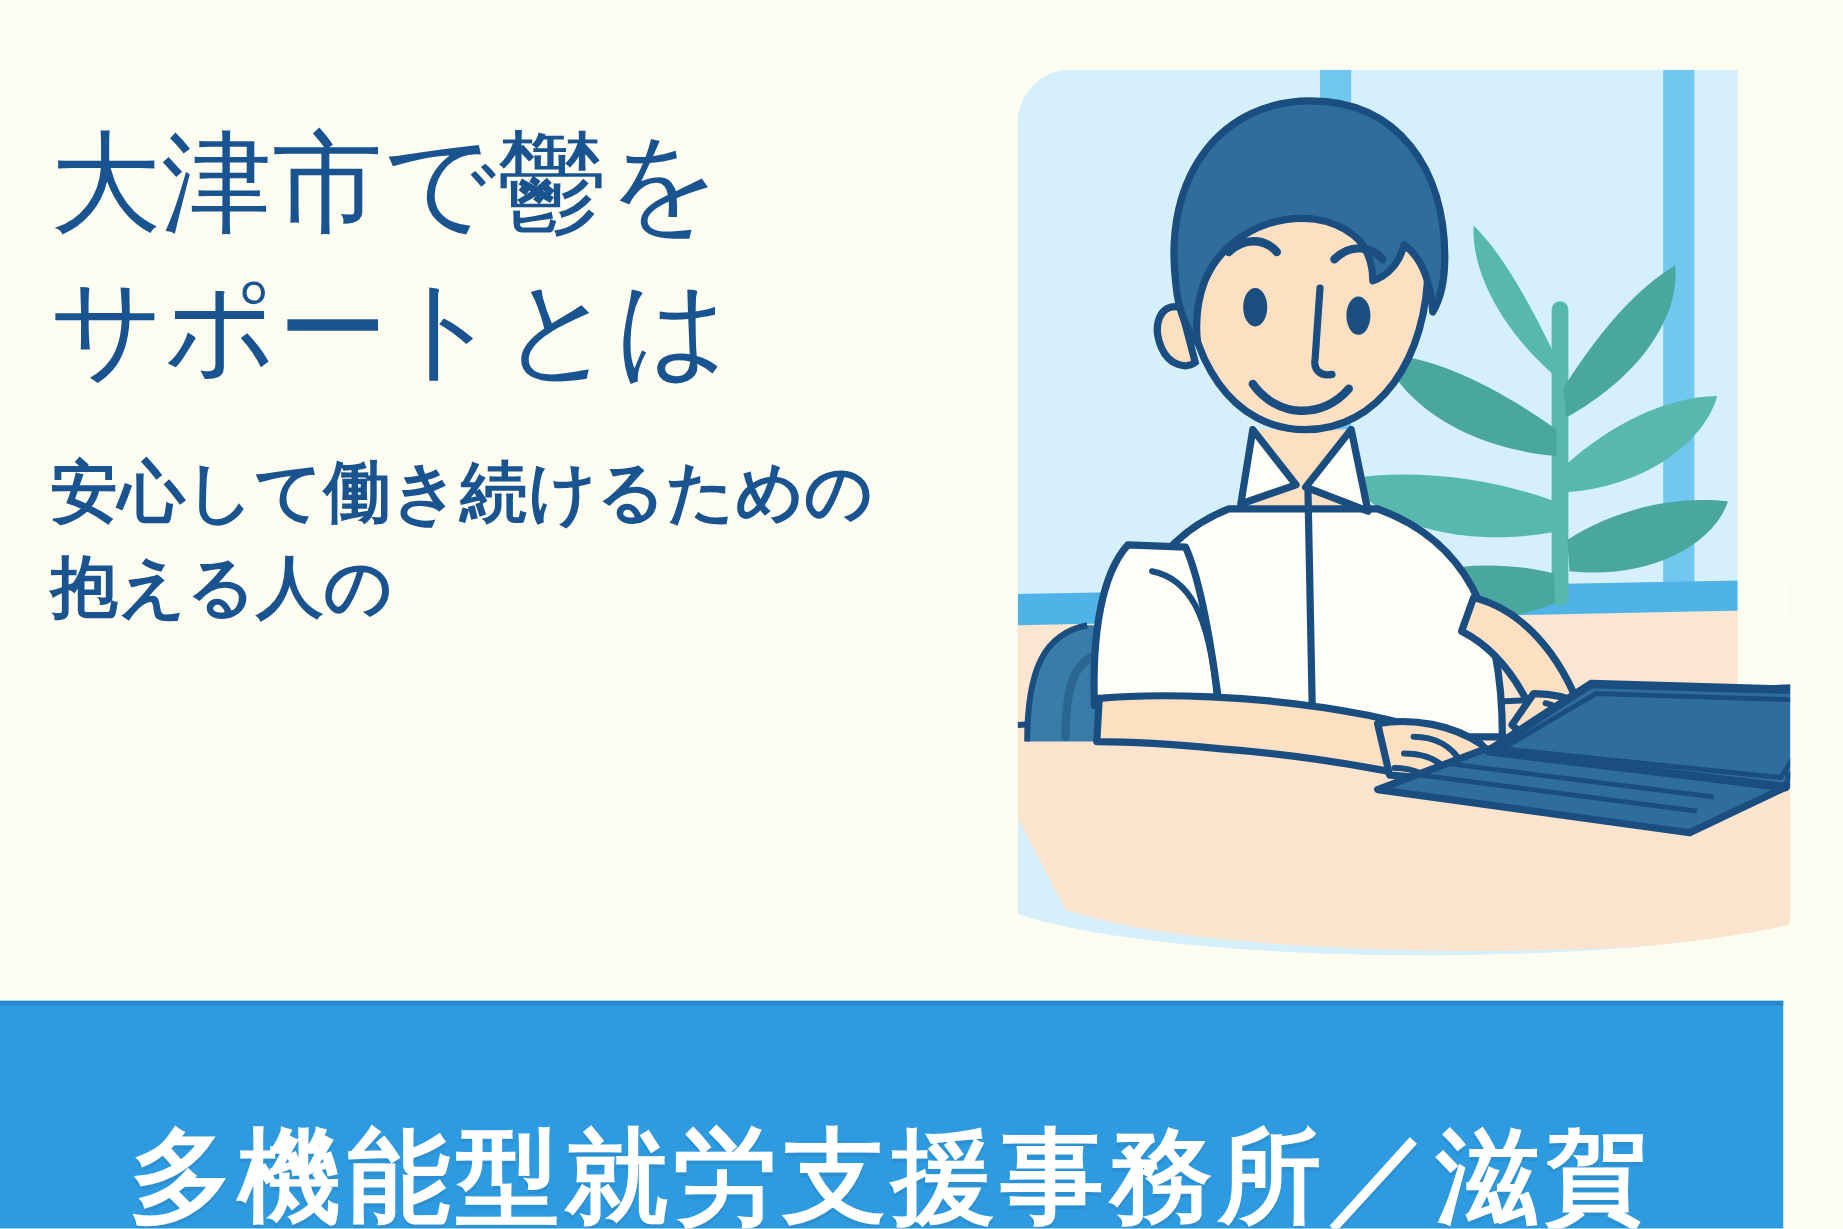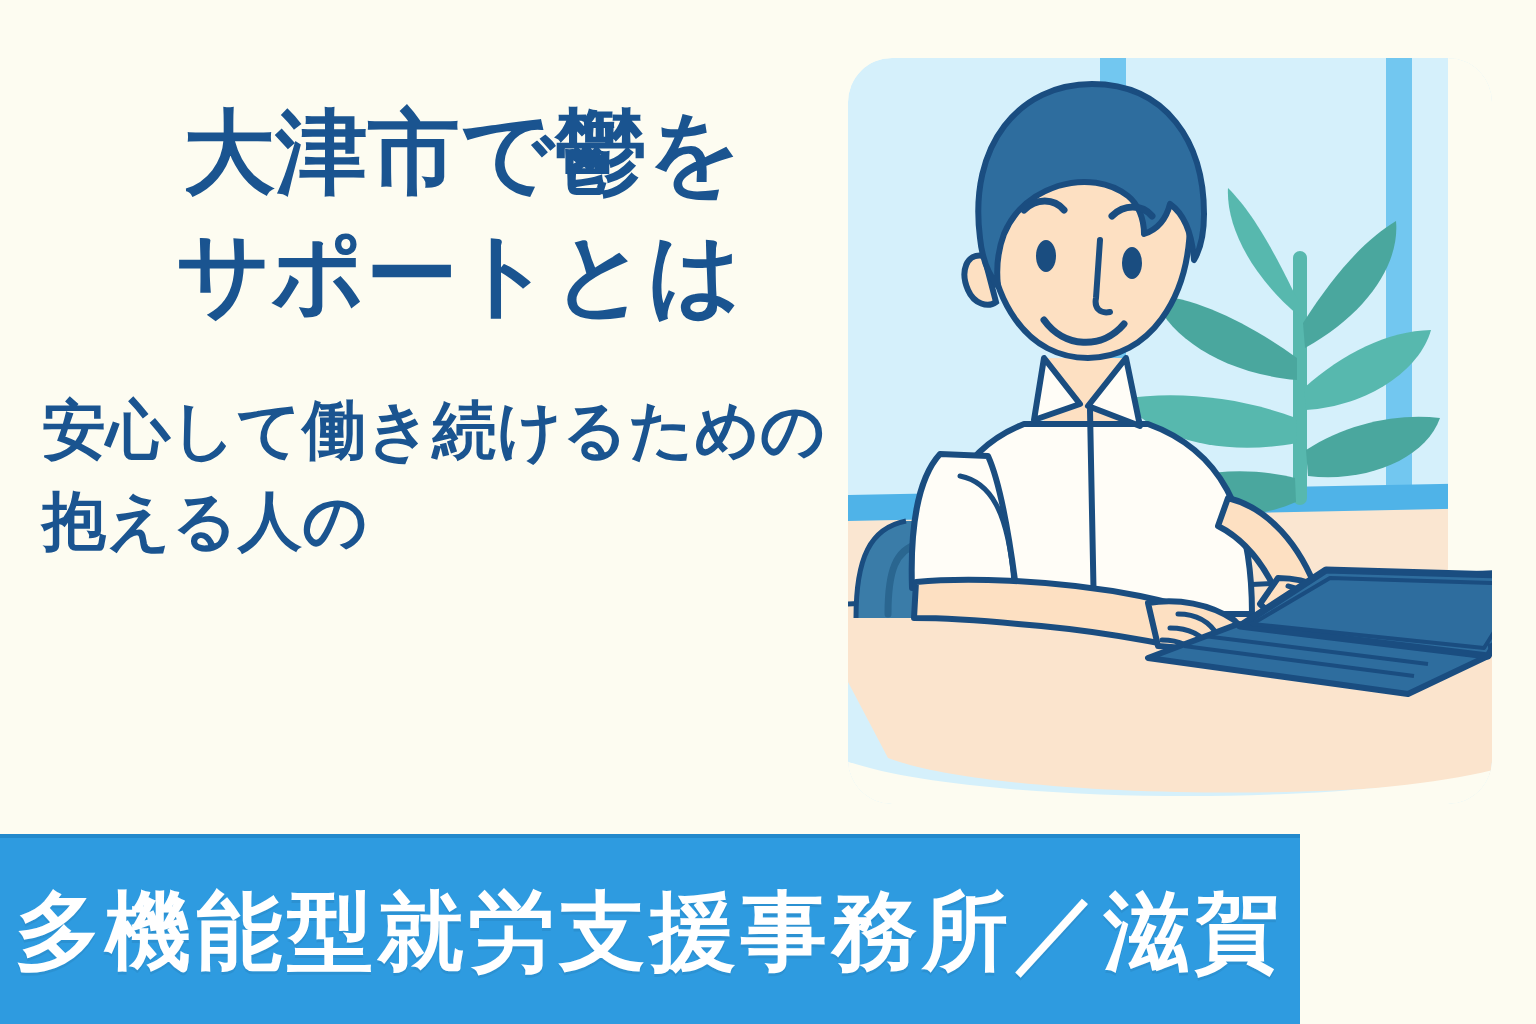--- a/index.html
+++ b/index.html
@@ -24,30 +24,29 @@
   .text-block {
     position: absolute;
     left: 42px;
     top: 92px;
     width: 700px;
   }
   .headline {
     color: #1A5490;
     font-size: 92px;
     line-height: 1.33;
-    font-weight: 700;
+    font-weight: 400;
     letter-spacing: 0.005em;
     white-space: nowrap;
-    text-align: right;
   }
   .headline .hl-line { display: block; }
   .subhead {
-    margin-top: 48px;
+    margin-top: 34px;
     color: #1A5490;
-    font-size: 64px;
+    font-size: 56px;
     line-height: 1.42;
     font-weight: 700;
     letter-spacing: 0.005em;
     white-space: nowrap;
   }
   .subhead .sh-line { display: block; }
 
   
   .illus-card {
     position: absolute;
@@ -59,27 +58,27 @@
     overflow: hidden;
     background: #FDFCF1;
   }
   .illus-svg { display: block; width: 644px; height: 746px; }
 
   
   .banner {
     position: absolute;
     left: 0;
     top: 834px;
-    width: 1300px;
+    width: 1486px;
     height: 190px;
     background: #2E9BE0;
     border-top: 4px solid #2389CC;
     box-sizing: border-box;
     display: flex;
-    align-items: center;
+    align-items: flex-end;
     justify-content: center;
   }
   .banner-text {
     color: #FFFFFF;
     font-size: 86px;
     font-weight: 700;
     letter-spacing: 0.055em;
     line-height: 1;
     white-space: nowrap;
     text-shadow: 0 3px 0 rgba(0,0,0,0.06);

